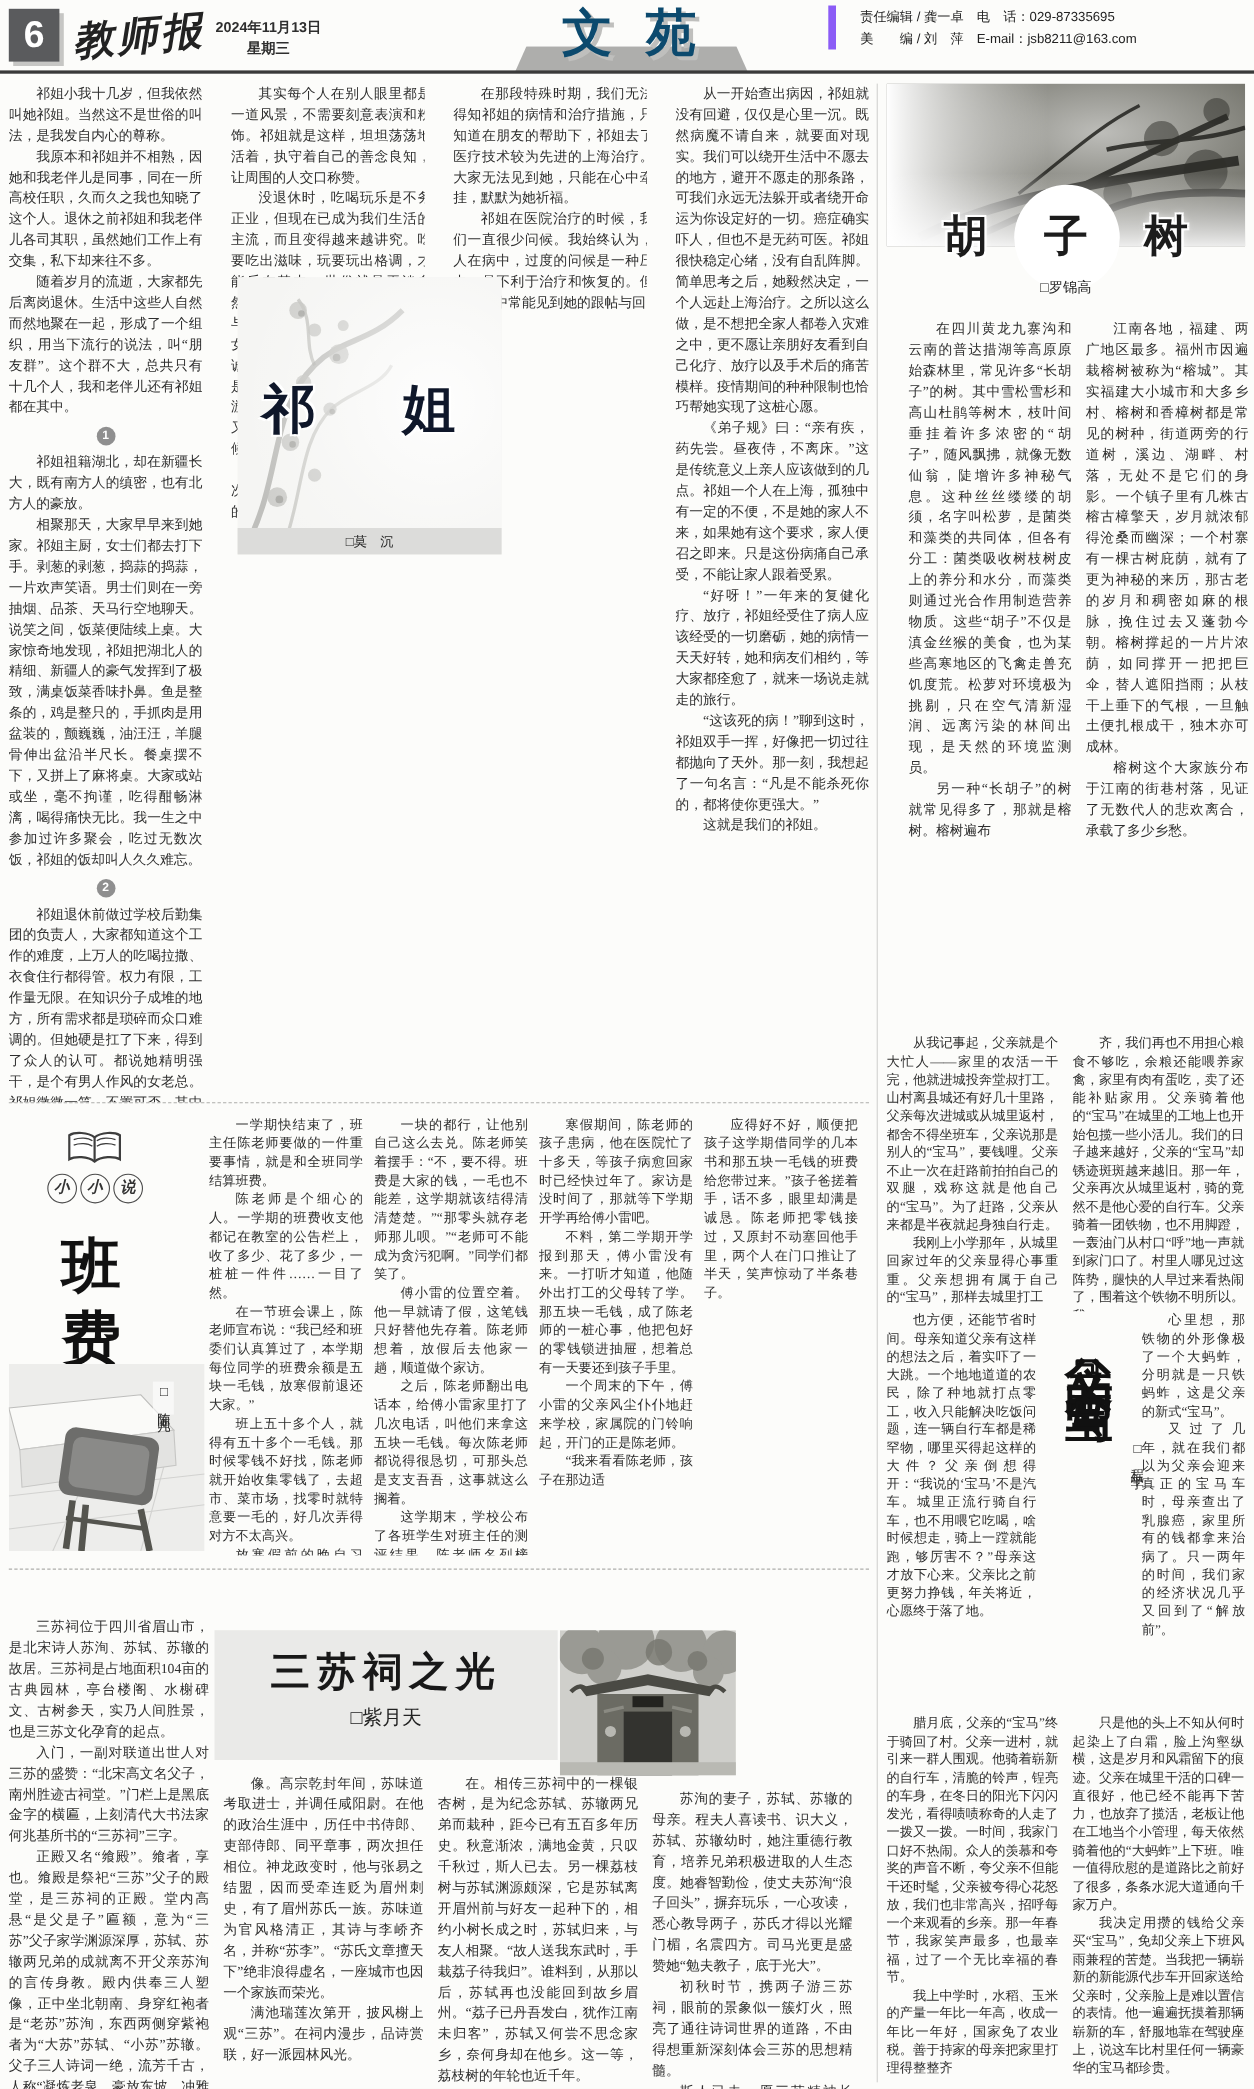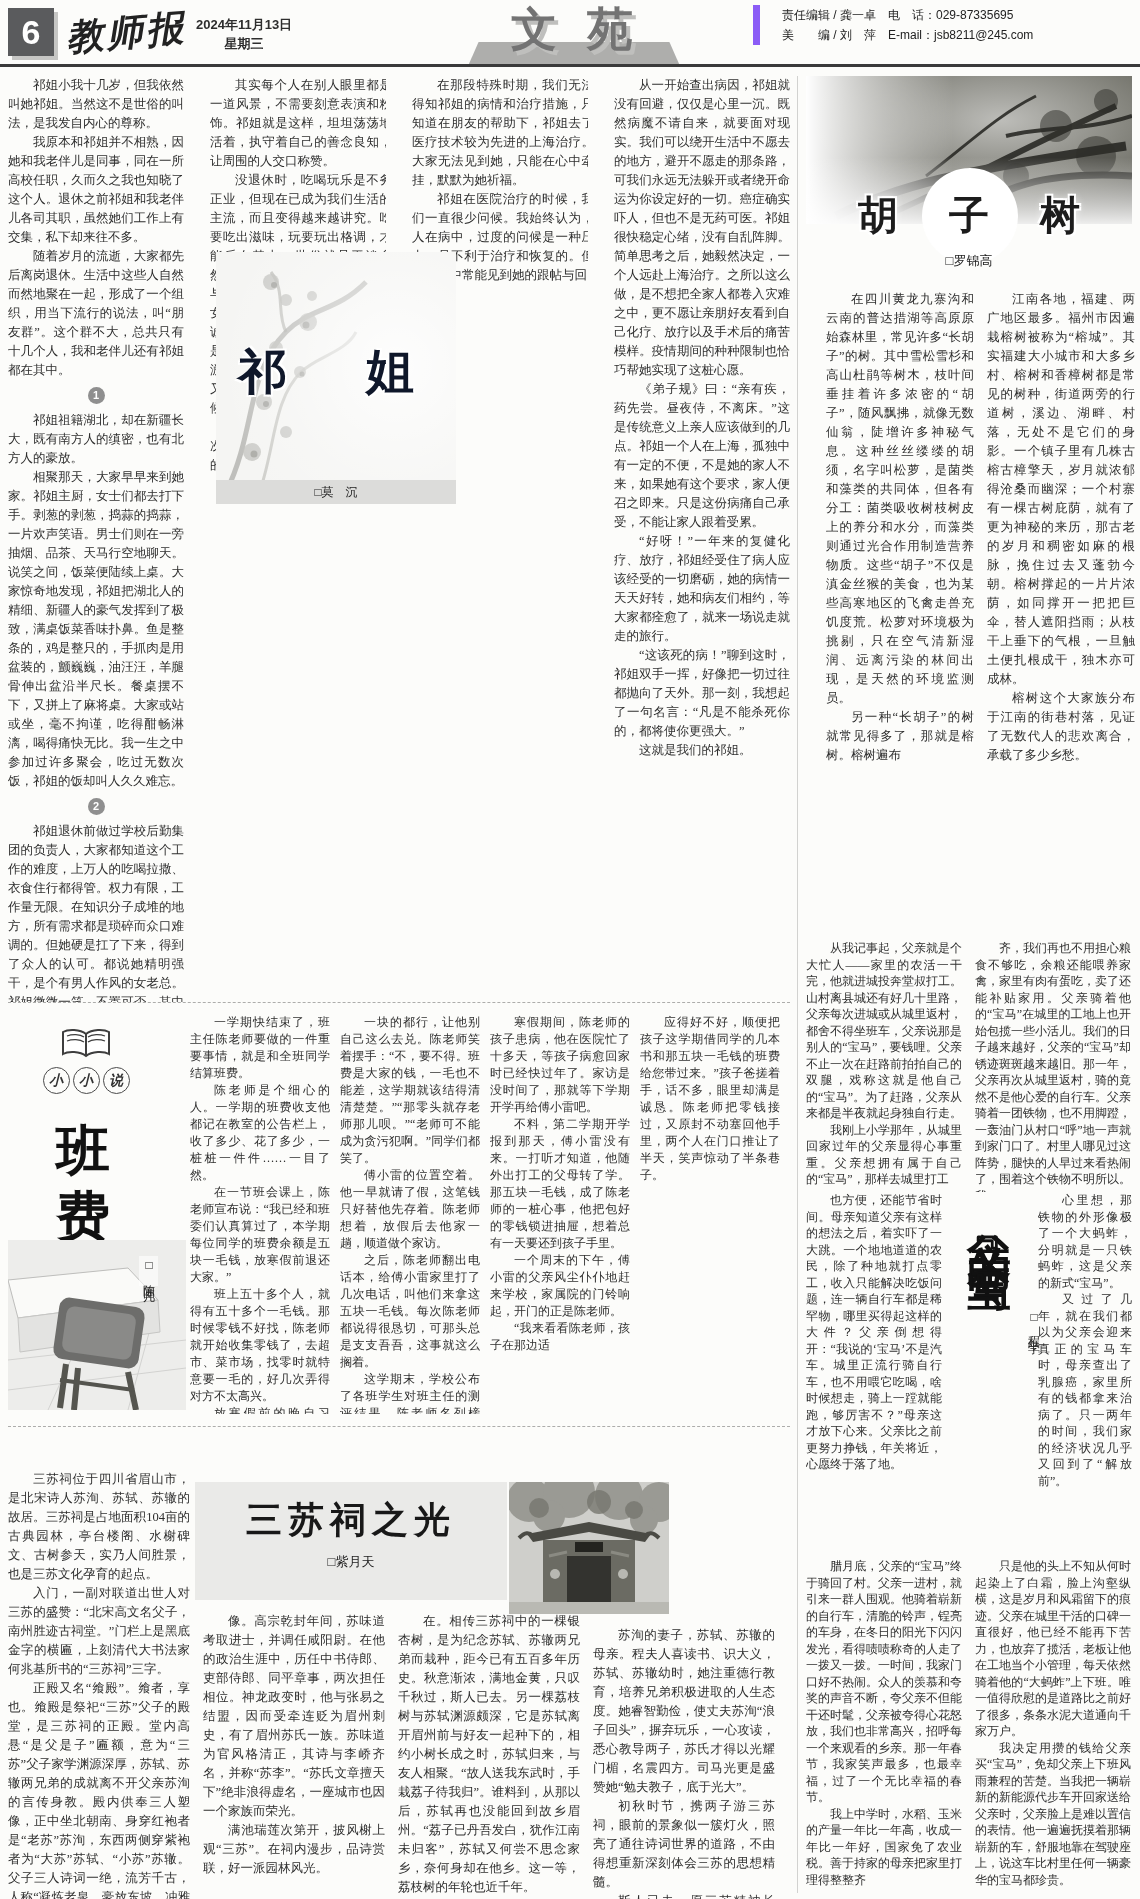--- a/index.html
+++ b/index.html
@@ -8,21 +8,21 @@
   
   .pagenum{position:absolute;left:8px;top:8px;width:46px;height:48px;background:#5a5b5d;color:#fff;
            font:700 34px/48px "Liberation Sans",sans-serif;text-align:center;box-shadow:4px 4px 0 #c6c6c4;}
   .masthead{position:absolute;left:66px;top:8px;font-size:37px;font-weight:700;font-style:italic;
             transform:rotate(-5deg);letter-spacing:3px;color:#222;}
   .dateblock{position:absolute;left:196px;top:15px;font:700 13px/19px "Liberation Sans",sans-serif;text-align:center;}
   .sec-ribbon{position:absolute;left:468px;top:42px;width:212px;height:24px;background:#9a9a98;opacity:.8;
               clip-path:polygon(5% 0,95% 0,100% 100%,0 100%);}
   .sec-title{position:absolute;left:452px;top:2px;width:240px;text-align:center;
              font:900 46px/56px "Liberation Serif",serif;letter-spacing:30px;padding-left:30px;box-sizing:border-box;
-             color:#737373;text-shadow:4px 4px 0 #bfbfbd;}
+             color:#0c4a6e;text-shadow:4px 4px 0 #bfbfbd;}
   .editor-box{position:absolute;right:6px;top:5px;width:352px;font:12px/20px "Liberation Sans",sans-serif;
               border-left:7px solid #8b5cf6;padding-left:22px;color:#222;}
   .hrule{position:absolute;left:0;top:64px;width:1140px;height:3px;background:#3a3a3a;}
   
   .col{overflow:hidden;text-align:justify;}
   .col p{margin:0;text-indent:2em;}
   p.sec-marker{text-align:center;text-indent:0;margin:6px 0;}
   .circ{display:inline-block;width:17px;height:17px;border-radius:50%;background:#8f8f8f;color:#fff;
         font:700 11px/17px "Liberation Sans",sans-serif;text-align:center;}
   .byline{color:#222;}
@@ -78,39 +78,39 @@
   .bf-cols{position:absolute;left:182px;top:2px;display:flex;gap:10px;}
   .bf-cols .col{width:140px;height:400px;}
   
   .sansu{position:absolute;left:8px;top:1440px;width:782px;height:459px;font-size:12.5px;line-height:19px;}
   .ss-cols{display:flex;gap:13px;}
   .ss-cols .col{width:182px;height:459px;}
   .pt170{padding-top:172px;height:287px !important;}
   .pt185{padding-top:186px;height:273px !important;}
   .ss-band{position:absolute;left:187px;top:42px;width:312px;height:118px;background:#eaeae8;z-index:3;}
   .ss-title{text-align:center;font:900 36px/40px "Liberation Sans",sans-serif;letter-spacing:6px;margin-top:18px;color:#181818;}
-  .ss-byline{text-align:center;font-size:13px;margin-top:12px;}
+  .ss-byline{text-align:center;font-size:18px;margin-top:12px;}
   .ss-photo{position:absolute;left:501px;top:42px;width:160px;height:132px;z-index:3;}
 </style>
 </head>
 <body>
 
 <div class="page">
 
   <div class="pagenum">6</div>
   <div class="masthead">教师报</div>
   <div class="dateblock">
     <div>2024年11月13日</div>
     <div>星期三</div>
   </div>
   <div class="sec-ribbon"></div>
   <div class="sec-title">文苑</div>
   <div class="editor-box">
     <div>责任编辑 / 龚一卓　电　话：029-87335695</div>
-    <div>美　　编 / 刘　萍　E-mail：jsb8211@245.com</div>
+    <div>美　　编 / 刘　萍　E-mail：jsb8211@163.com</div>
   </div>
   <div class="hrule"></div>
 
   <section class="qijie">
     <div class="col">
         <p>祁姐小我十几岁，但我依然叫她祁姐。当然这不是世俗的叫法，是我发自内心的尊称。</p>
         <p>我原本和祁姐并不相熟，因她和我老伴儿是同事，同在一所高校任职，久而久之我也知晓了这个人。退休之前祁姐和我老伴儿各司其职，虽然她们工作上有交集，私下却来往不多。</p>
         <p>随着岁月的流逝，大家都先后离岗退休。生活中这些人自然而然地聚在一起，形成了一个组织，用当下流行的说法，叫“朋友群”。这个群不大，总共只有十几个人，我和老伴儿还有祁姐都在其中。</p>
         <p class="sec-marker"><span class="circ">1</span></p>
         <p>祁姐祖籍湖北，却在新疆长大，既有南方人的缜密，也有北方人的豪放。</p>

